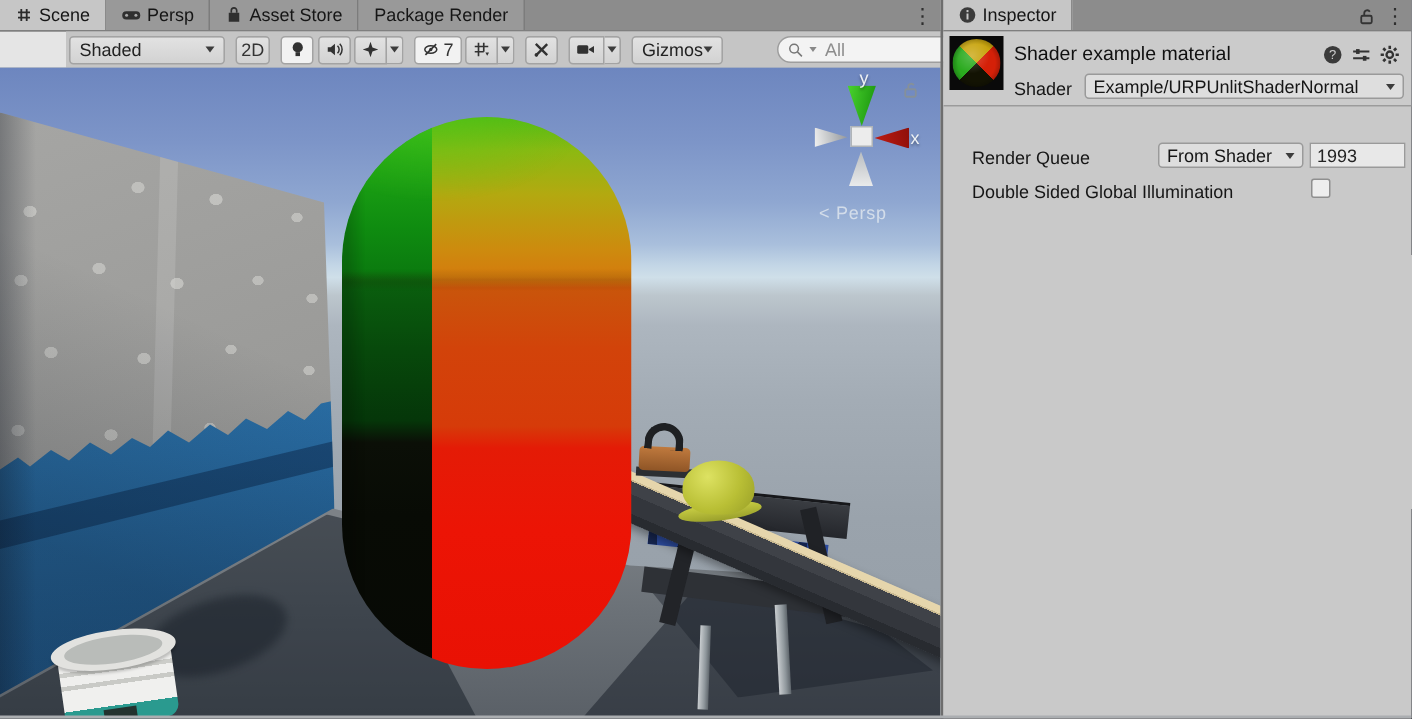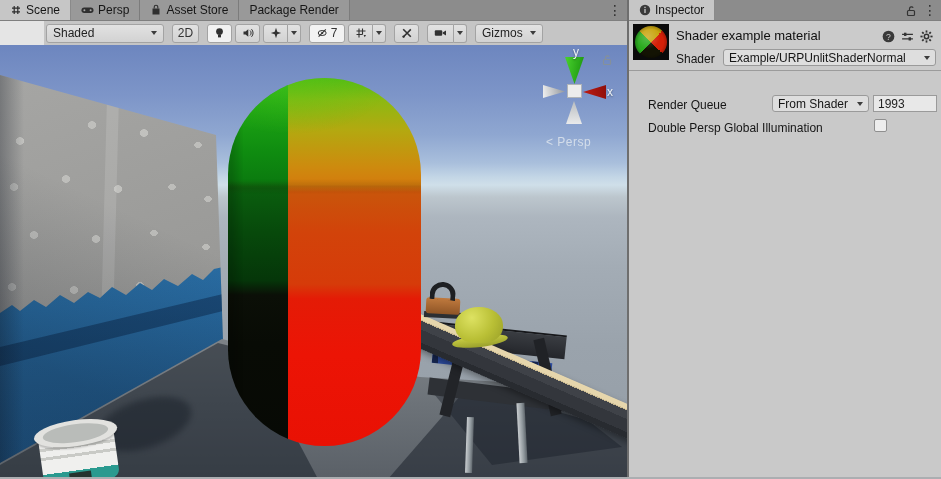--- a/index.html
+++ b/index.html
@@ -237,20 +237,28 @@
     </div>
     <div class="tbtn caret-attach">
         <span class="caret"></span>
       </div>
     <div class="gap8"></div>
     <div class="ddown" style="width:68px;">
       <span>Gizmos</span>
       <span class="caret"></span>
     </div>
     <div style="width:42px;"></div>
+    <div class="searchbox" style="width:153px;">
+      <svg width="11" height="11" viewBox="0 0 11 11">
+          <circle cx="4.4" cy="4.4" r="2.9" fill="none" stroke="#777"></circle>
+          <line x1="6.6" y1="6.6" x2="9.6" y2="9.6" stroke="#777"></line>
+        </svg>
+      <span class="caret" style="border-top-color:#888;transform:scale(.8);"></span>
+      <input type="text" placeholder="All" style="">
+    </div>
   </div>
 
   <div class="viewport">
     <div class="layer sky"></div>
 
     <div class="layer wall">
       <div class="wall-seam"></div>
       <div class="wall-dots"></div>
       <div class="wall-blue"></div>
       <div class="wall-stripe"></div>
@@ -368,19 +376,19 @@
         </div>
       </div>
 
       <div class="row-label" style="top:77px;">Render Queue</div>
       <div class="rq-dd">
         <span>From Shader</span>
         <span class="caret"></span>
       </div>
       <div class="rq-field">1993</div>
 
-      <div class="row-label" style="top:100px;">Double Persp Global Illumination</div>
+      <div class="row-label" style="top:100px;">Double Sided Global Illumination</div>
       <div class="checkbox"></div>
     </div>
   </div>
 
   <div class="window-bottom"></div>
 </div>
 
 </body></html>

